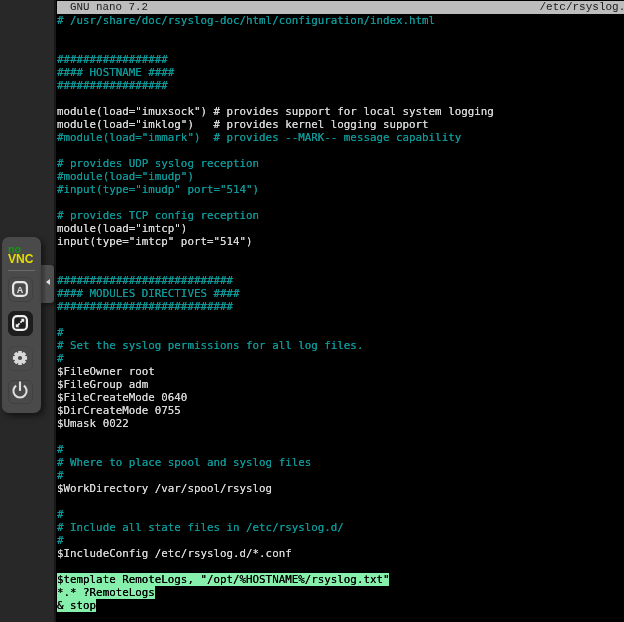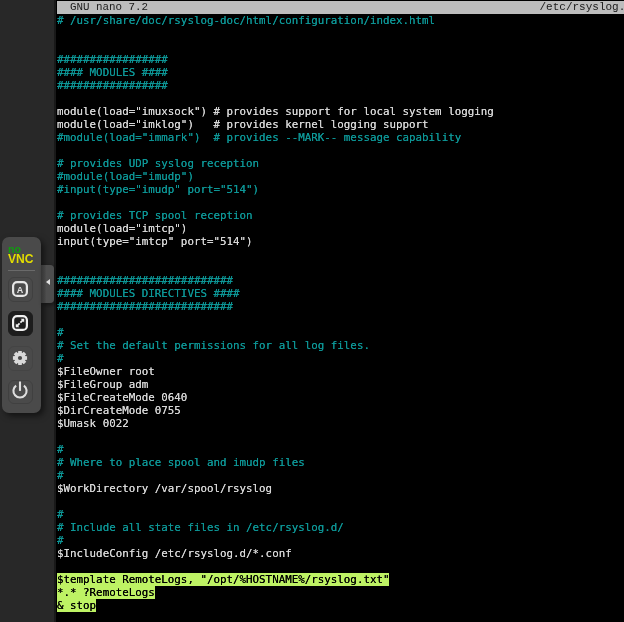--- a/index.html
+++ b/index.html
@@ -6,21 +6,21 @@
   #page{position:relative;width:624px;height:622px;background:#000;overflow:hidden;
         font-family:"Liberation Mono", monospace;}
   #sidebar{position:absolute;left:0;top:0;width:54.3px;height:622px;background:#282828;border-right:2.8px solid #191919;}
   #titlebar{position:absolute;left:57px;top:1px;width:567px;height:12.5px;background:#bdbdbd;}
   #titleleft{position:absolute;left:70px;top:1px;font-size:10.83px;color:#1b1b1b;
              letter-spacing:0;white-space:pre;}
   #titleright{position:absolute;left:539.5px;top:1px;font-size:11px;color:#1b1b1b;white-space:pre;}
   #text{position:absolute;left:57px;top:14px;margin:0;font-size:10.83px;line-height:13px;
         color:#d6d6d6;white-space:pre;text-shadow:0 0 0.55px currentColor;}
   .c{color:#0d9696;}
-  .s{background:#bef264;color:#000;}
+  .s{background:#86efac;color:#000;}
   
   #panel{position:absolute;left:2px;top:237px;width:38.5px;height:176px;background:#4a4a4a;
          border-radius:7px;box-shadow:3px 3px 6px rgba(0,0,0,0.55);}
   #logo{position:absolute;left:6px;top:8px;}
   #sep{position:absolute;left:5.5px;top:32.5px;width:27.5px;height:0;border-top:1px solid #6a6a6a;}
   #tab{position:absolute;left:40.5px;top:264.9px;width:13px;height:38.3px;
        background:linear-gradient(90deg,#353535 0px,#404040 3px,#4e4e4e 5.5px);
        border-radius:0 4px 4px 0;box-shadow:2px 2px 4px rgba(0,0,0,0.45);}
   #tab .arr{position:absolute;left:5px;top:14.6px;width:0;height:0;
             border-top:3px solid transparent;border-bottom:3px solid transparent;
@@ -37,51 +37,51 @@
 <body>
 <div id="page">
   <div id="sidebar"></div>
   <div id="titlebar"></div>
   <div id="titleleft">GNU nano 7.2</div>
   <div id="titleright">/etc/rsyslog.</div>
 <pre id="text"><span class="c"># /usr/share/doc/rsyslog-doc/html/configuration/index.html</span>
 
 
 <span class="c">#################</span>
-<span class="c">#### MODULES ####</span>
+<span class="c">#### HOSTNAME ####</span>
 <span class="c">#################</span>
 
 module(load="imuxsock") # provides support for local system logging
 module(load="imklog")   # provides kernel logging support
 <span class="c">#module(load="immark")  # provides --MARK-- message capability</span>
 
 <span class="c"># provides UDP syslog reception</span>
 <span class="c">#module(load="imudp")</span>
 <span class="c">#input(type="imudp" port="514")</span>
 
-<span class="c"># provides TCP spool reception</span>
+<span class="c"># provides TCP config reception</span>
 module(load="imtcp")
 input(type="imtcp" port="514")
 
 
 <span class="c">###########################</span>
 <span class="c">#### MODULES DIRECTIVES ####</span>
 <span class="c">###########################</span>
 
 <span class="c">#</span>
-<span class="c"># Set the default permissions for all log files.</span>
+<span class="c"># Set the syslog permissions for all log files.</span>
 <span class="c">#</span>
 $FileOwner root
 $FileGroup adm
 $FileCreateMode 0640
 $DirCreateMode 0755
 $Umask 0022
 
 <span class="c">#</span>
-<span class="c"># Where to place spool and imudp files</span>
+<span class="c"># Where to place spool and syslog files</span>
 <span class="c">#</span>
 $WorkDirectory /var/spool/rsyslog
 
 <span class="c">#</span>
 <span class="c"># Include all state files in /etc/rsyslog.d/</span>
 <span class="c">#</span>
 $IncludeConfig /etc/rsyslog.d/*.conf
 
 <span class="s">$template RemoteLogs, "/opt/%HOSTNAME%/rsyslog.txt"</span>
 <span class="s">*.* ?RemoteLogs</span>

